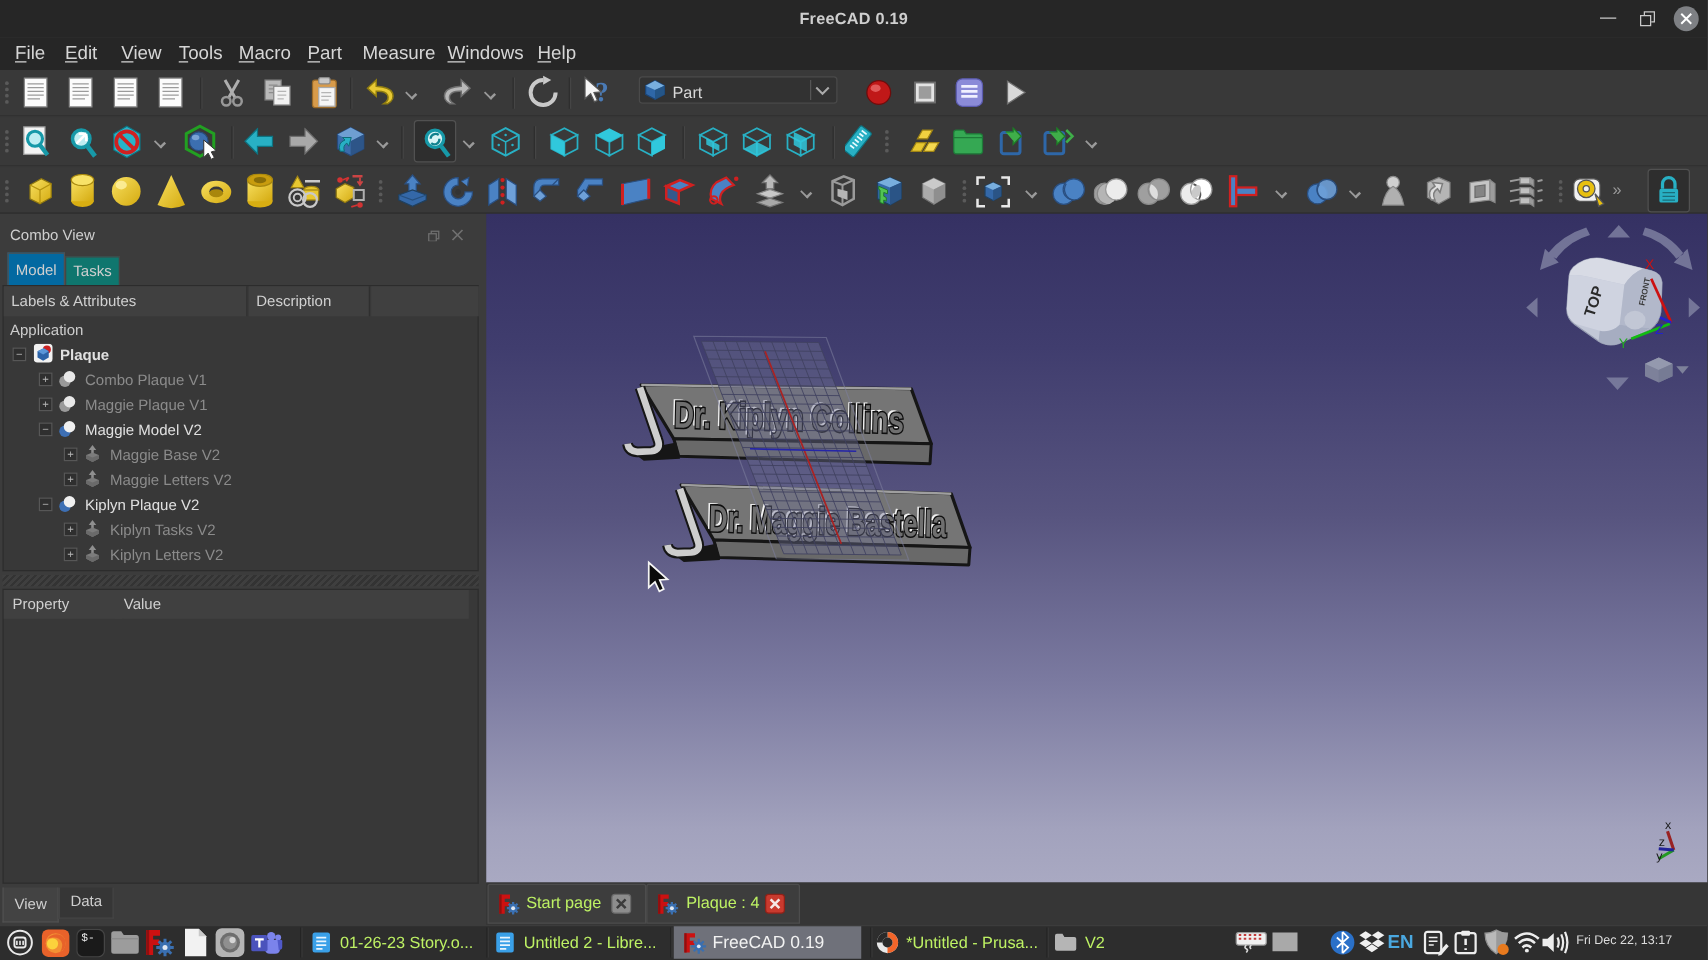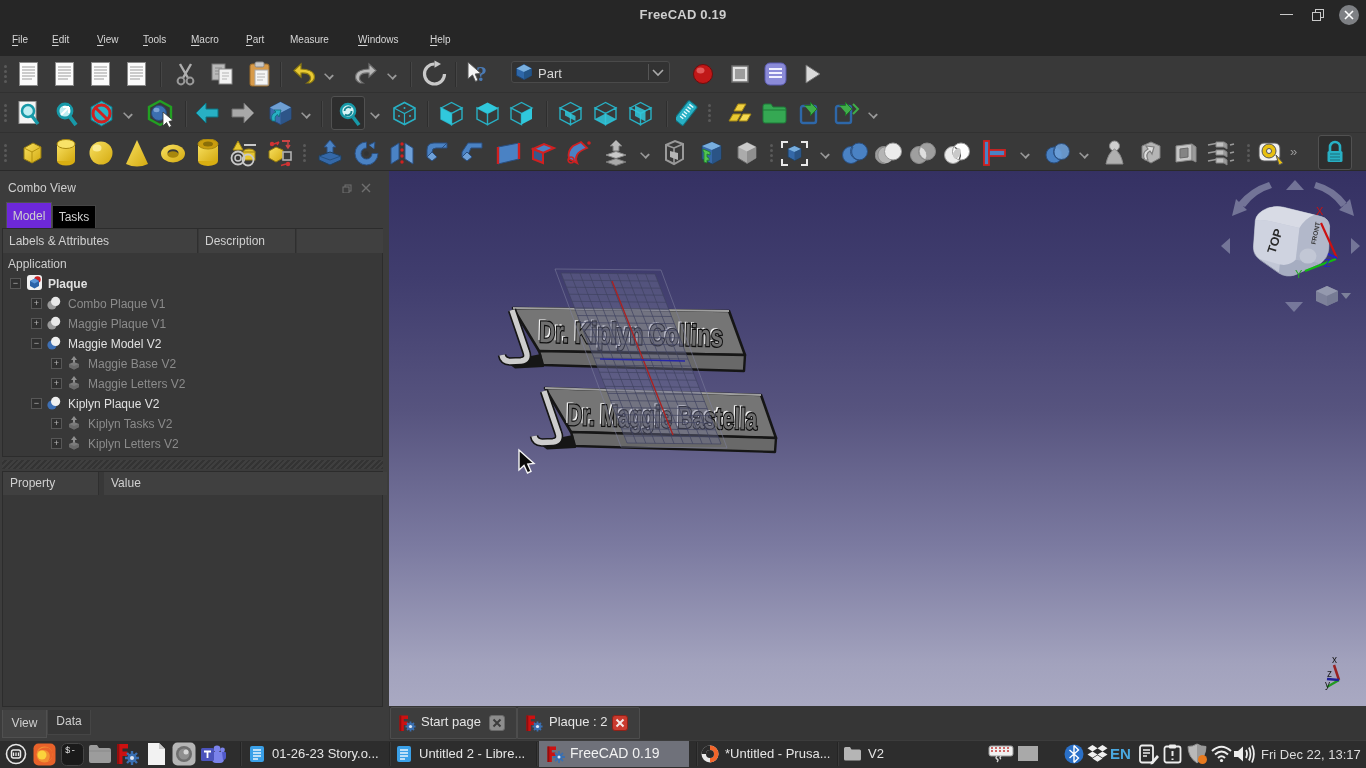--- a/index.html
+++ b/index.html
@@ -2,21 +2,21 @@
 <html><head>
 <meta charset="utf-8">
 <style>
 *{margin:0;padding:0;box-sizing:border-box}
 html,body{width:1366px;height:768px;overflow:hidden}
 body{font-family:"Liberation Sans",sans-serif;background:#393939;position:relative;color:#d4d4d4}
 .abs{position:absolute}
 .titlebar{left:0;top:0;width:1366px;height:30px;background:#262626}
 .title{width:100%;text-align:center;top:7px;font-size:13px;font-weight:bold;color:#cecece;letter-spacing:.2px}
 .menubar{left:0;top:30px;width:1366px;height:26px;background:#262626}
-.menu{top:34px;font-size:10px;color:#d6d6d6}
+.menu{top:34px;font-size:15px;color:#d6d6d6}
 .menu u{text-decoration-thickness:1px;text-underline-offset:2px}
 .tbar{left:0;width:1366px;background:#393939}
 .sep{width:1px;background:#2e2e2e;box-shadow:1px 0 0 #454545}
 .chev{width:8px;height:8px;border-right:2px solid #9a9a9a;border-bottom:2px solid #9a9a9a;transform:rotate(45deg) scale(1,.72)}
 .handle{width:4px;display:flex;flex-direction:column;justify-content:space-between;height:18px}
 .handle i{width:3px;height:3px;border-radius:50%;background:#5a5a5a}
 
 svg{display:block}
 .combo{left:511px;top:61px;width:159px;height:22px;background:#323232;border:1px solid #4a4a4a;border-radius:3px}
 .panel{left:0;top:171px;width:389px;height:569px;background:#3c3c3c}
@@ -26,21 +26,21 @@
 .th{background:#404040;font-size:12px;color:#d0d0d0}
 .propbox{left:2px;top:471px;width:381px;height:236px;background:#383838;border:1px solid #2c2c2c}
 .trow{font-size:12px;white-space:nowrap}
 .gray{color:#8b8b8b}
 .white{color:#e0e0e0}
 .exp{width:11px;height:11px;background:#2f2f2f;border:1px solid #575757;color:#b5b5b5;font-size:9px;line-height:9px;text-align:center}
 .viewport{left:389px;top:171px;width:977px;height:535px;background:linear-gradient(#353163,#403d6e 20%,#57547f 45%,#7b7aa0 70%,#a2a2bd 92%,#a9a9c2)}
 .tabbar{left:389px;top:706px;width:977px;height:34px;background:#363636}
 .mtab{top:707px;height:32px;background:#3d3d3d;border:1px solid #4d4d4d;border-radius:2px 2px 0 0;font-size:13px;color:#d2d2d2}
 .taskbar{left:0;top:740px;width:1366px;height:28px;background:#2d2d2d;border-top:1px solid #3c3c3c}
-.tktxt{font-size:13px;color:#e5e5e5;top:746px;white-space:nowrap}
+.tktxt{font-size:13px;color:#bef264;top:746px;white-space:nowrap}
 </style>
 </head>
 <body>
 
 <div class="abs titlebar"></div>
 <div class="abs title">FreeCAD 0.19</div>
 <div class="abs" style="left:1280px;top:14px;width:13px;height:1px;background:#c9c9c9"></div>
 <div class="abs" style="left:1315px;top:9px;width:9px;height:9px;border:1px solid #c9c9c9"></div>
 <div class="abs" style="left:1312px;top:12px;width:9px;height:9px;border:1px solid #c9c9c9;background:#262626"></div>
 <div class="abs" style="left:1339px;top:5px;width:20px;height:20px;border-radius:50%;background:#7e8084"></div>
@@ -538,22 +538,22 @@
 </div>
 
 <div class="abs panel"></div>
 <div class="abs ptitle">Combo View</div>
 <svg class="abs" style="left:342px;top:182px;opacity:.35" width="30" height="11">
     <rect x="3" y="3" width="6" height="6" fill="none" stroke="#cfcfcf"></rect>
     <rect x="1" y="5" width="6" height="6" fill="#3c3c3c" stroke="#cfcfcf"></rect>
     <path d="M20,2 L28,10 M28,2 L20,10" stroke="#cfcfcf" stroke-width="1.4"></path>
   </svg>
 
-<div class="abs tab" style="left:6px;top:202px;width:46px;height:26px;background:#6d28d9;border:1px solid #505050;border-bottom:none;line-height:26px">Model</div>
-<div class="abs tab" style="left:52px;top:205px;width:44px;height:23px;background:#000000;border:1px solid #454545;border-bottom:none;line-height:23px">Tasks</div>
+<div class="abs tab" style="left:6px;top:202px;width:46px;height:26px;background:#0369a1;border:1px solid #505050;border-bottom:none;line-height:26px">Model</div>
+<div class="abs tab" style="left:52px;top:205px;width:44px;height:23px;background:#0f766e;border:1px solid #454545;border-bottom:none;line-height:23px">Tasks</div>
 
 <div class="abs treebox"></div>
 <div class="abs th" style="left:3px;top:229px;width:195px;height:24px;line-height:24px;padding-left:6px;border-right:1px solid #2f2f2f">Labels &amp; Attributes</div>
 <div class="abs th" style="left:199px;top:229px;width:97px;height:24px;line-height:24px;padding-left:6px;border-right:1px solid #2f2f2f">Description</div>
 <div class="abs th" style="left:297px;top:229px;width:86px;height:24px"></div>
 <div id="tree">
 <div class="abs trow" style="left:8px;top:257px;color:#cdcdcd">Application</div>
 <div class="abs exp" style="left:10px;top:278px">−</div>
 <svg class="abs" style="left:27px;top:275px" width="16" height="16">
       <rect x="0" y="0" width="15" height="15" rx="3" fill="#f2f2f2"></rect>
@@ -620,21 +620,21 @@
       <path d="M8,1 L11,5 L9,5 L9,8 L7,8 L7,5 L5,5 Z" fill="#8f8f8f"></path>
       <path d="M3,9 L8,7 L13,9 L13,12 L8,14.5 L3,12 Z" fill="#7c7c7c"></path>
       <path d="M3,9 L8,11 L13,9 L13,12 L8,14.5 L3,12 Z" fill="#6a6a6a"></path>
     </svg>
 <div class="abs trow gray" style="left:88px;top:437px">Kiplyn Letters V2</div>
 </div>
 
 <div class="abs" style="left:2px;top:460px;width:381px;height:9px;background:repeating-linear-gradient(135deg,#3f3f3f 0 2px,#333 2px 4px)"></div>
 <div class="abs propbox"></div>
 <div class="abs th" style="left:3px;top:472px;width:96px;height:23px;line-height:23px;padding-left:7px;border-right:1px solid #2f2f2f">Property</div>
-<div class="abs th" style="left:104px;top:472px;width:283px;height:23px;line-height:23px;padding-left:7px">Value</div>
+<div class="abs th" style="left:92px;top:472px;width:283px;height:23px;line-height:23px;padding-left:7px">Value</div>
 
 <div class="abs tab" style="left:2px;top:710px;width:45px;height:28px;background:#434343;border:1px solid #505050;border-top:none;line-height:26px">View</div>
 <div class="abs tab" style="left:47px;top:710px;width:44px;height:25px;background:#363636;border:1px solid #454545;border-top:none;line-height:23px">Data</div>
 
 <div class="abs viewport"></div>
 <svg class="abs" style="left:389px;top:174px" width="977" height="533" viewBox="0 0 977 533">
 
 <g stroke-linejoin="round">
 <polygon points="124,134 340,137 356,181 150,177" fill="#757575" stroke="#161616" stroke-width="2.6"></polygon>
 <polygon points="150,177 356,181 355,197 154,191" fill="#696969" stroke="#161616" stroke-width="2.4"></polygon>
@@ -715,21 +715,21 @@
 <text x="938" y="503">z</text>
 </g>
 
 <path d="M130,276 L130,296 L135,291.5 L138.5,299 L142,297.3 L138.8,290 L145,289.5 Z" fill="#0a0a0a" stroke="#f5f5f5" stroke-width="1.4"></path>
 </svg>
 
 <div class="abs tabbar"></div>
 <div class="abs mtab" style="left:390px;width:127px"></div>
 <div class="abs mtab" style="left:517px;width:123px"></div>
 <div class="abs tktxt" style="left:421px;top:714px">Start page</div>
-<div class="abs tktxt" style="left:549px;top:714px">Plaque : 2</div>
+<div class="abs tktxt" style="left:549px;top:714px">Plaque : 4</div>
 <div id="tabicons">
 <svg class="abs" style="left:398px;top:714px" width="19" height="19">
       <path d="M1.5,1.5 L10,1.5 L10,5 L5.8,5 L5.8,7.5 L9.5,7.5 L9.5,11 L5.8,11 L5.8,17 L1.5,17 Z" fill="#cc1111"></path>
       <path d="M2.4,1.5 L2.4,17" stroke="#8f0f0f" stroke-width="1.8"></path>
       <g fill="#3a6fb0">
         <circle cx="12.5" cy="12.5" r="3.6"></circle>
         <g stroke="#3a6fb0" stroke-width="1.8">
           <path d="M12.5,7.5 L12.5,17.5 M7.5,12.5 L17.5,12.5 M9,9 L16,16 M16,9 L9,16"></path>
         </g>
       </g>
@@ -880,14 +880,14 @@
       <circle cx="16.5" cy="16.5" r="4.5" fill="#e87a1e"></circle>
     </svg>
 <svg class="abs" style="left:1211px;top:745px" width="21" height="17">
       <path d="M1,6 Q10.5,-2.5 20,6 M4,9.5 Q10.5,3.5 17,9.5 M7,13 Q10.5,9.5 14,13" fill="none" stroke="#ededed" stroke-width="2"></path>
       <circle cx="10.5" cy="15.5" r="1.6" fill="#ededed"></circle>
     </svg>
 <svg class="abs" style="left:1233px;top:744px" width="23" height="20">
       <path d="M1,7 L5,7 L10,2.5 L10,17.5 L5,13 L1,13 Z" fill="#ededed"></path>
       <path d="M13,6 Q15,10 13,14 M16,3.5 Q19,10 16,16.5 M19,1.5 Q22.8,10 19,18.5" stroke="#ededed" stroke-width="1.8" fill="none"></path>
     </svg>
-<div class="abs" style="left:1261px;top:747px;font-size:13px;color:#dcdcdc;white-space:nowrap">Fri Dec 22, 13:17</div>
+<div class="abs" style="left:1261px;top:747px;font-size:10px;color:#dcdcdc;white-space:nowrap">Fri Dec 22, 13:17</div>
 </div>
 
 </body></html>

